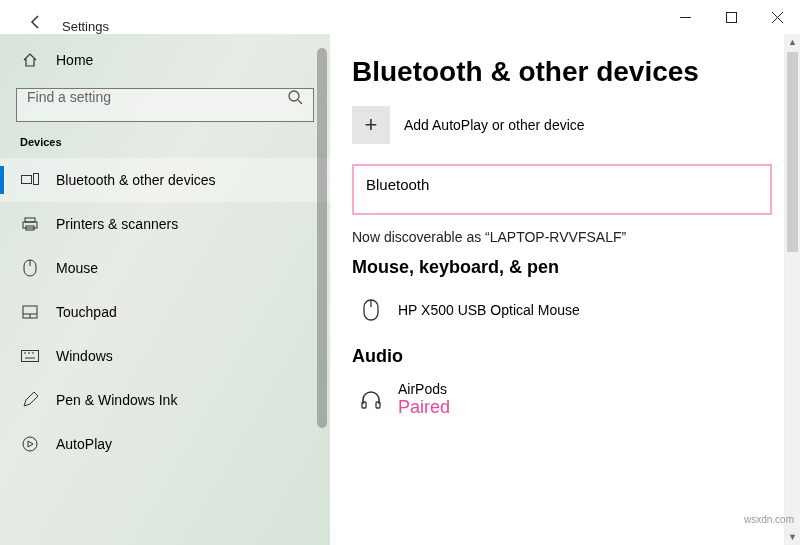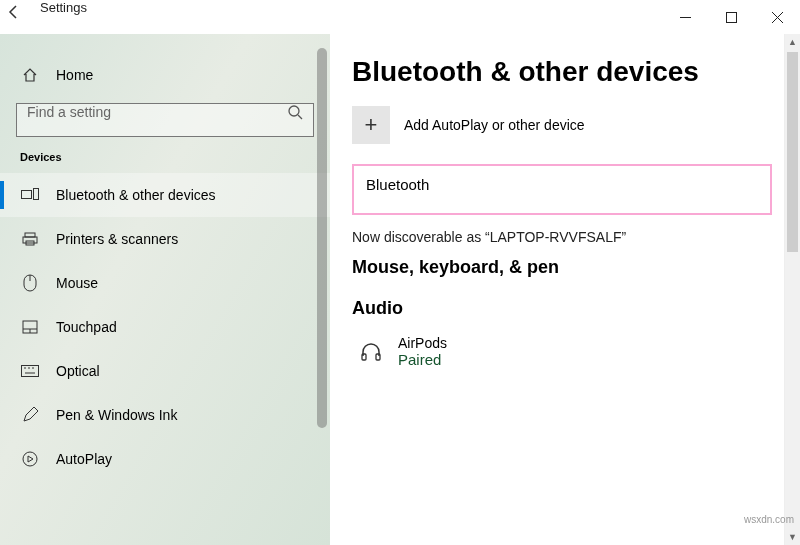--- a/index.html
+++ b/index.html
@@ -4,30 +4,30 @@
 <style>
   * { box-sizing: border-box; }
   html, body { margin: 0; padding: 0; }
   body {
     width: 800px; height: 545px;
     font-family: "Segoe UI", -apple-system, Arial, sans-serif;
     font-size: 14px; color: #000; background: #fff;
     position: relative; overflow: hidden;
   }
   .window { width: 800px; height: 545px; display: flex; flex-direction: column; }
-  .titlebar { height: 34px; display: flex; align-items: flex-start; padding-left: 2px; }
+  .titlebar { height: 34px; display: flex; align-items: flex-end; padding-left: 24px; }
   .titlebar .back { width: 24px; height: 24px; display: flex; align-items: center; justify-content: center; color: #444; }
   .titlebar .title { margin-left: 14px; font-size: 13px; color: #222; }
   .winbtns { margin-left: auto; display: flex; }
   .winbtn { width: 46px; height: 34px; display: flex; align-items: center; justify-content: center; color: #222; }
   .body { flex: 1; display: flex; min-height: 0; }
   .sidebar {
     width: 330px; height: 100%; position: relative;
     background: linear-gradient(120deg, #d7e4db 0%, #e7ece4 40%, #d6e3d8 100%);
-    display: flex; flex-direction: column; padding-top: 21px;
+    display: flex; flex-direction: column; padding-top: 6px;
   }
   .home { display: flex; align-items: center; height: 40px; padding-left: 20px; font-size: 14px; }
   .home .icon { width: 20px; display: flex; justify-content: center; margin-right: 16px; color: #333; }
   .searchbox {
     margin: 8px 16px 14px 16px; height: 34px;
     border: 1px solid #777; background: rgba(255,255,255,0.45);
     display: flex; padding: 0 10px;
   }
   .searchbox .ph { flex: 1; color: #666; font-size: 14px; }
   .searchbox .sicon { color: #555; }
@@ -73,21 +73,21 @@
   }
   .toggle::after {
     content: ""; position: absolute; right: 2px; top: 2px;
     width: 16px; height: 16px; border-radius: 50%; background: #fff;
   }
   .discoverable { margin-top: 14px; font-size: 14px; color: #222; }
   .section-h { font-size: 18px; font-weight: 600; margin-top: 12px; margin-bottom: 8px; }
   .devrow { display: flex; align-items: center; height: 48px; padding-left: 6px; }
   .devrow .icon { width: 26px; display: flex; justify-content: center; margin-right: 14px; color: #333; }
   .devname { font-size: 14px; }
-  .devstatus { font-size: 15px; color: #14532d; }
+  .devstatus { font-size: 18px; color: #ec4899; }
   .main-sb {
     position: absolute; right: 0; top: 0; bottom: 0; width: 16px;
     background: #f1f1f1; border-left: 1px solid #eee;
   }
   .main-sb .arrow {
     position: absolute; left: 0; right: 0; height: 16px;
     display: flex; align-items: center; justify-content: center; color: #666; font-size: 9px;
   }
   .main-sb .arrow.up { top: 0; }
   .main-sb .arrow.down { bottom: 0; }
@@ -196,21 +196,21 @@
         <div class="navitem">
           <span class="icon">
             <svg width="18" height="12" viewBox="0 0 18 12">
                 <rect x="0.5" y="0.5" width="17" height="11" stroke="#333" fill="none"></rect>
                 <line x1="3" y1="3" x2="5" y2="3" stroke="#333"></line>
                 <line x1="7" y1="3" x2="9" y2="3" stroke="#333"></line>
                 <line x1="11" y1="3" x2="13" y2="3" stroke="#333"></line>
                 <line x1="4" y1="8" x2="14" y2="8" stroke="#333"></line>
               </svg>
           </span>
-          <span>Optical</span>
+          <span>Windows</span>
         </div>
         <div class="navitem">
           <span class="icon">
             <svg width="16" height="16" viewBox="0 0 16 16">
                 <path d="M2 14 L4 8 L12 0 L16 4 L8 12 Z" stroke="#333" fill="none" stroke-width="1"></path>
               </svg>
           </span>
           <span>Pen &amp; Windows Ink</span>
         </div>
         <div class="navitem">
@@ -237,20 +237,29 @@
         <span>Add AutoPlay or other device</span>
       </div>
 
       <div class="btsection">
         <div class="btlabel">Bluetooth</div>
       </div>
 
       <div class="discoverable">Now discoverable as “LAPTOP-RVVFSALF”</div>
 
       <div class="section-h">Mouse, keyboard, &amp; pen</div>
+      <div class="devrow">
+        <span class="icon">
+          <svg width="16" height="22" viewBox="0 0 16 22">
+              <rect x="1" y="1" width="14" height="20" rx="7" stroke="#333" fill="none" stroke-width="1.3"></rect>
+              <line x1="8" y1="1" x2="8" y2="8" stroke="#333" stroke-width="1.3"></line>
+            </svg>
+        </span>
+        <span class="devname">HP X500 USB Optical Mouse</span>
+      </div>
 
       <div class="section-h">Audio</div>
       <div class="devrow">
         <span class="icon">
           <svg width="22" height="22" viewBox="0 0 22 22">
               <path d="M3 16 V12 a8 8 0 0 1 16 0 V16" stroke="#333" stroke-width="1.5" fill="none"></path>
               <rect x="2" y="14" width="4" height="6" rx="1" stroke="#333" fill="none" stroke-width="1.3"></rect>
               <rect x="16" y="14" width="4" height="6" rx="1" stroke="#333" fill="none" stroke-width="1.3"></rect>
             </svg>
         </span>

